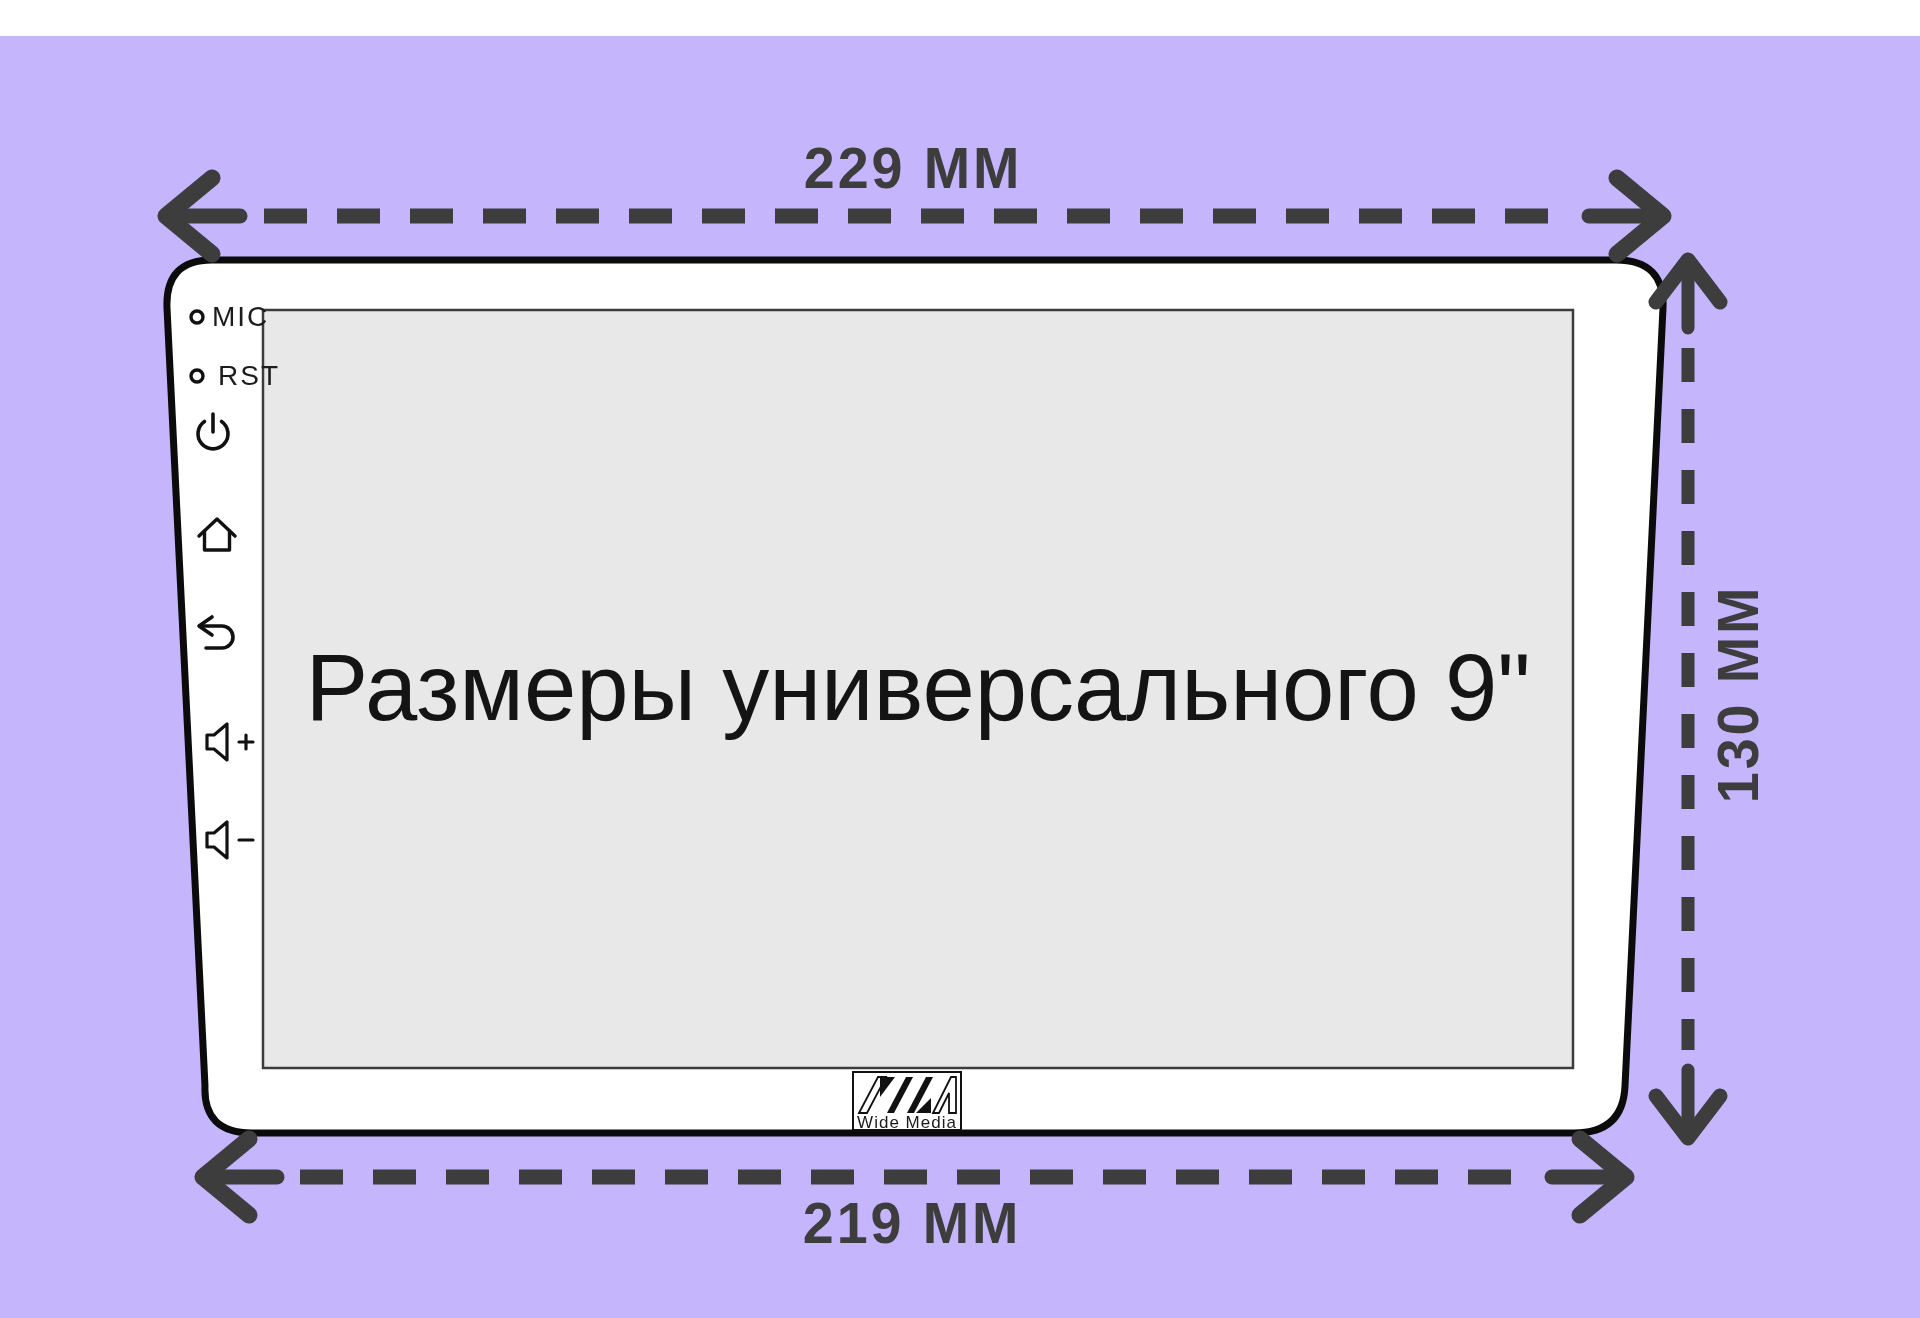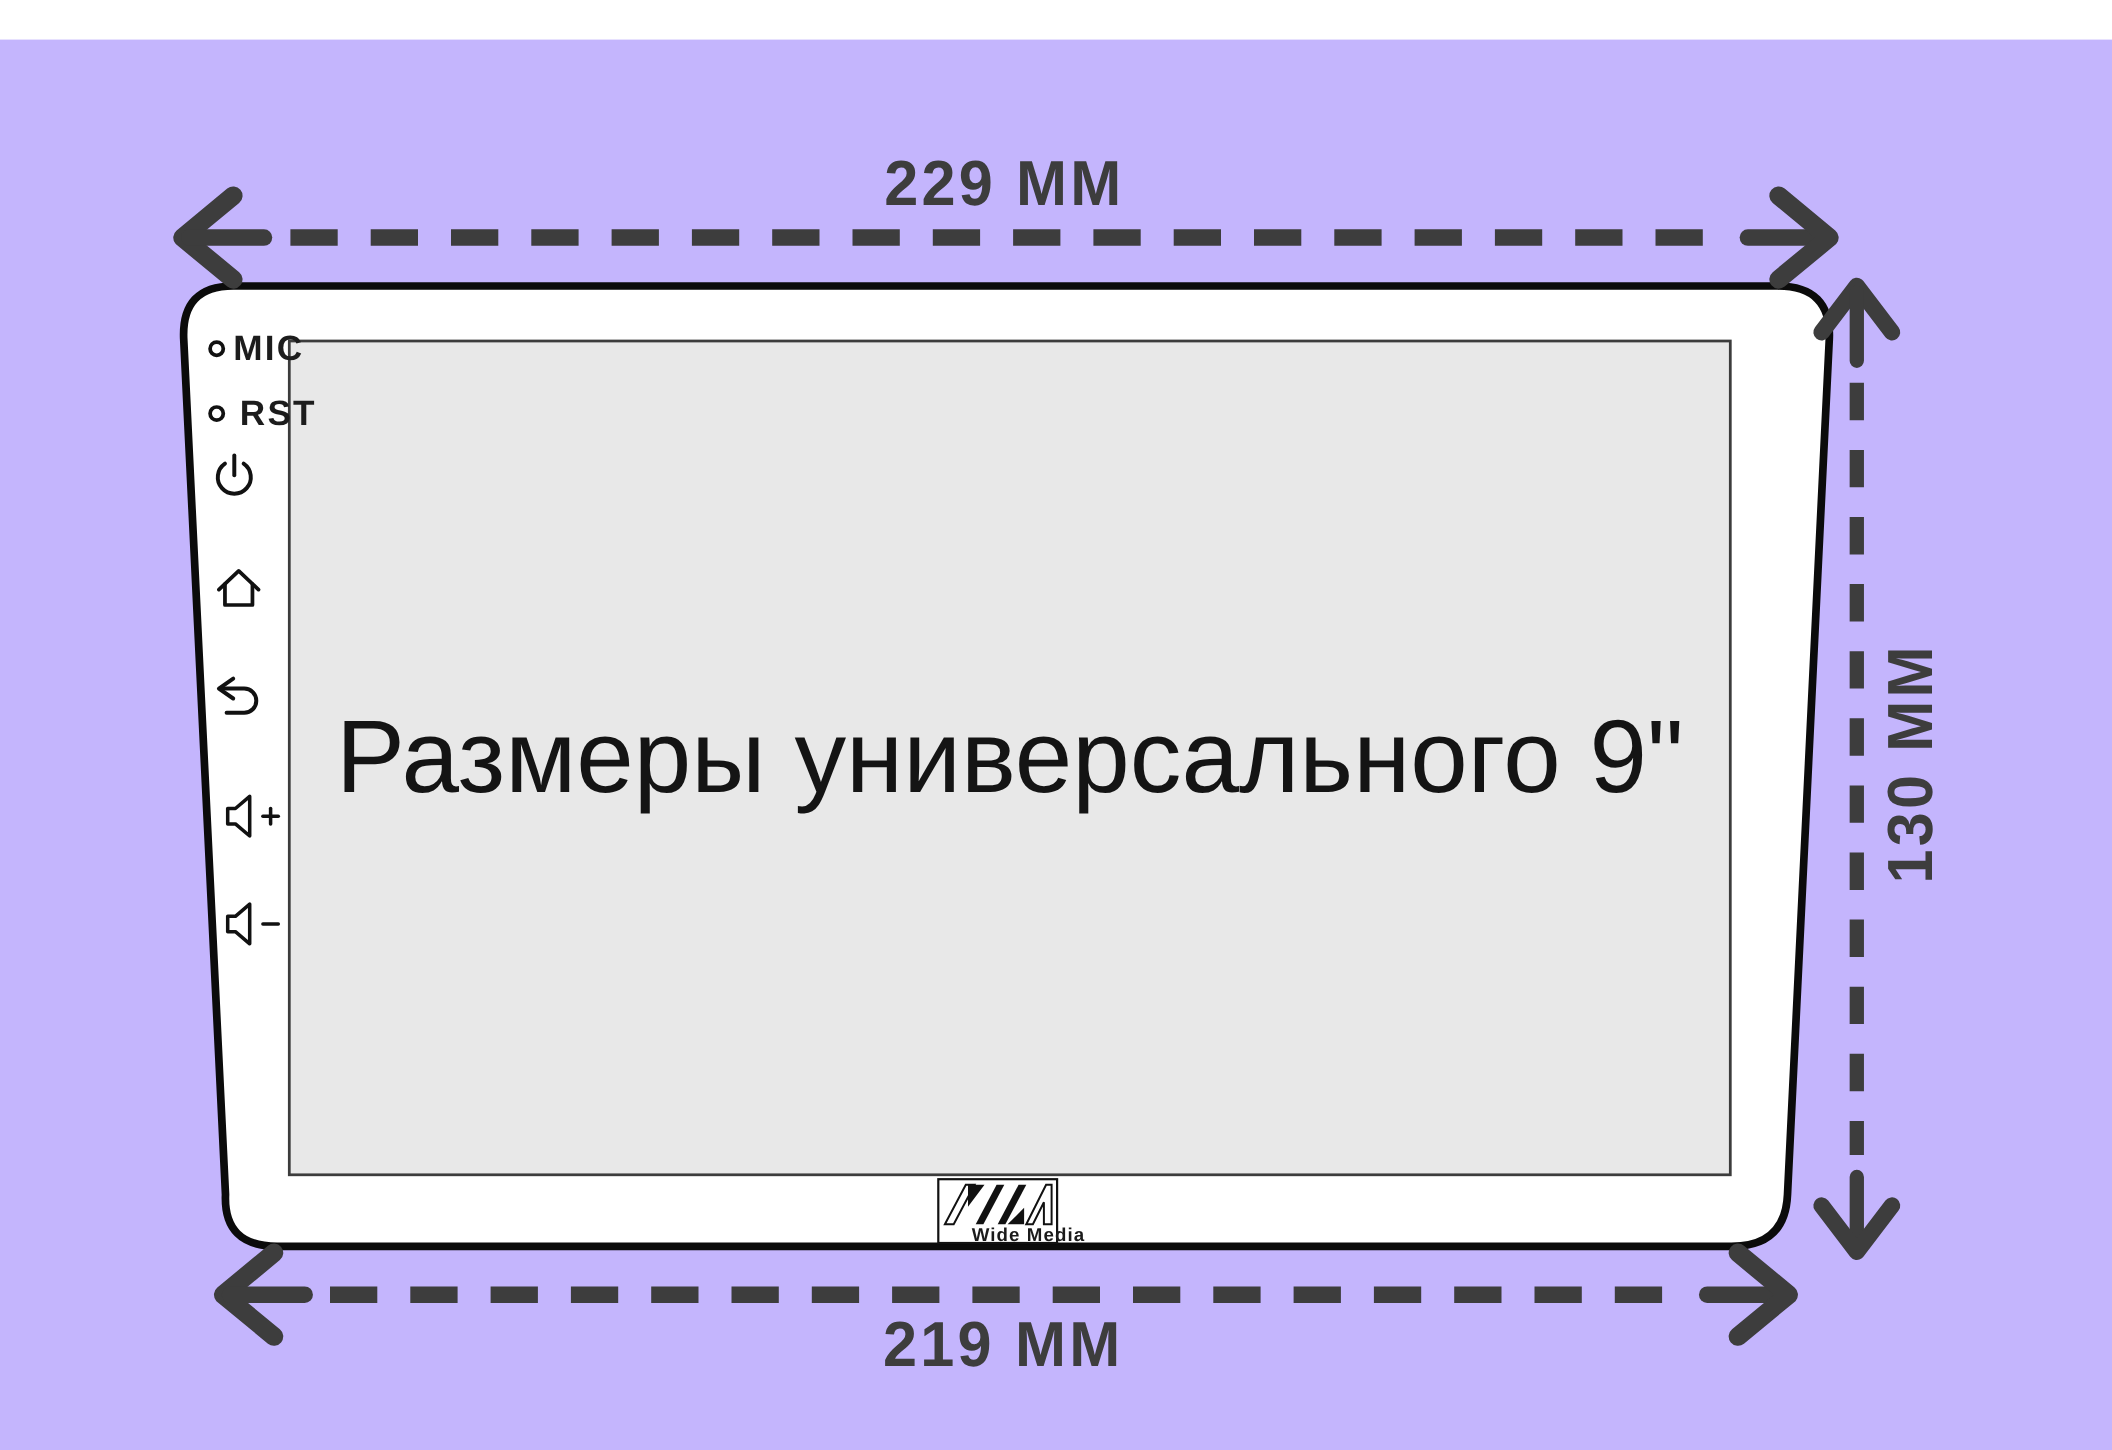--- a/index.html
+++ b/index.html
@@ -15,25 +15,25 @@
     white-space:nowrap;
   }
   .dim-label.vertical{transform:translate(-50%,-50%) rotate(-90deg) scaleX(.96);}
   .screen-caption{
     position:absolute;left:918px;top:652px;transform:translate(-50%,-50%);
     text-align:center;color:#141414;font-size:94px;font-weight:300;
     line-height:132px;letter-spacing:0;white-space:nowrap;
   }
   .port-label{
     position:absolute;transform:translateY(-50%);
-    font-size:32px;font-weight:700;color:#1c1c1c;letter-spacing:2px;white-space:nowrap;
+    font-size:28px;font-weight:400;color:#1c1c1c;letter-spacing:2px;white-space:nowrap;
   }
   .logo-text{
-    position:absolute;left:935px;top:1087px;transform:translate(-50%,-50%);
-    font-size:17px;font-weight:700;color:#1b1b1b;letter-spacing:1px;white-space:nowrap;
+    position:absolute;left:907px;top:1087px;transform:translate(-50%,-50%);
+    font-size:17px;font-weight:400;color:#1b1b1b;letter-spacing:1px;white-space:nowrap;
   }
 </style>
 </head>
 <body>
 
 <div class="canvas">
 
   <svg width="1920" height="1318" viewBox="0 0 1920 1318">
 
     <g>

